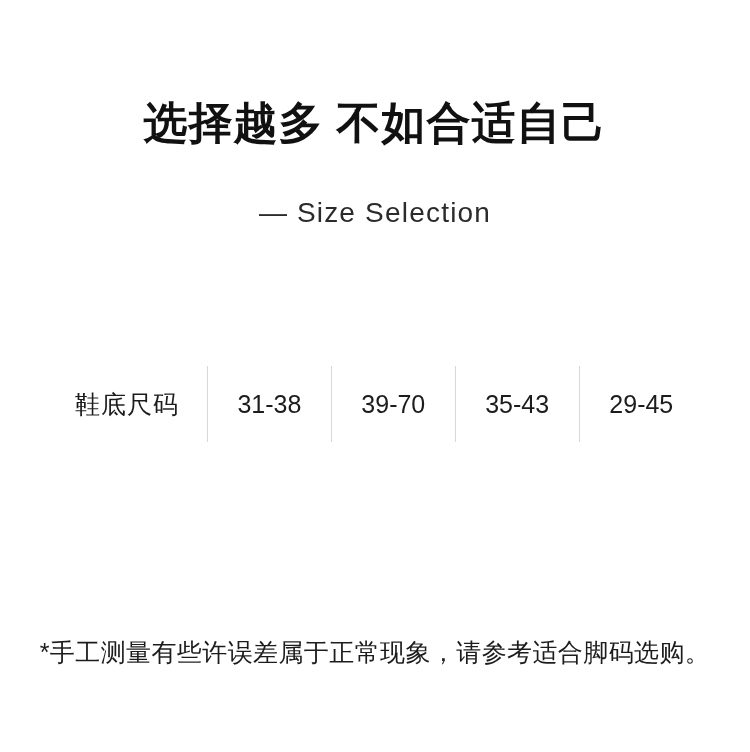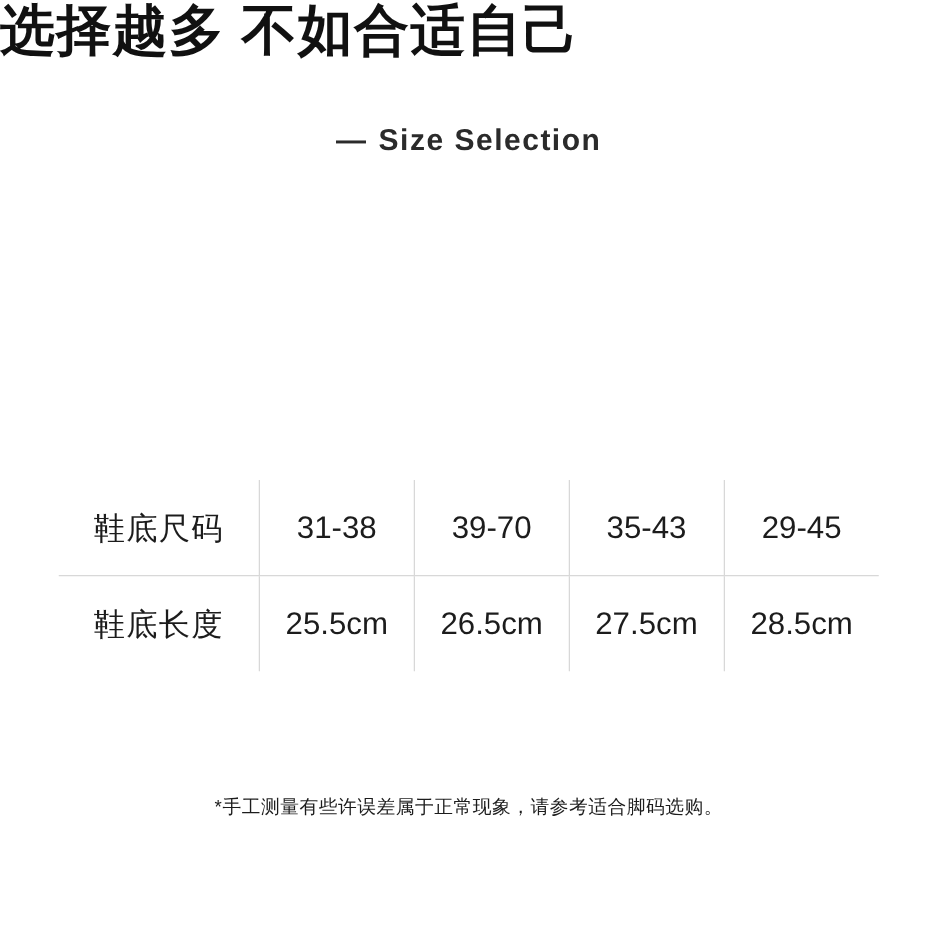--- a/index.html
+++ b/index.html
@@ -14,47 +14,48 @@
     color: #1a1a1a;
     overflow: hidden;
   }
   .page {
     position: relative;
     width: 750px;
     height: 752px;
     box-sizing: border-box;
   }
   .headline {
-    text-align: left;
+    text-align: center;
     font-size: 44px;
     font-weight: bold;
     letter-spacing: 1px;
     color: #111111;
     margin: 0;
+    padding-top: 98px;
     line-height: 1.15;
     white-space: pre;
   }
   .subhead {
     text-align: center;
-    font-size: 24px;
+    font-size: 28px;
     color: #2b2b2b;
     margin: 0;
     padding-top: 48px;
     letter-spacing: 1.2px;
-    font-weight: bold;
+    font-weight: normal;
   }
   .subhead .dash {
     display: inline-block;
     margin-right: 10px;
     letter-spacing: 0;
   }
   .table-wrap {
     position: absolute;
     left: 47px;
-    top: 384px;
+    top: 366px;
     width: 656px;
   }
   table.size-table {
     border-collapse: collapse;
     width: 656px;
     table-layout: fixed;
   }
   table.size-table td {
     border: 1px solid #d8d8d8;
     height: 76px;
@@ -80,21 +81,21 @@
   }
   table.size-table tr:last-child td {
     border-bottom: none;
   }
   .note {
     position: absolute;
     left: 0;
     top: 636px;
     width: 750px;
     text-align: center;
-    font-size: 15px;
+    font-size: 25px;
     color: #1c1c1c;
     letter-spacing: 0.4px;
   }
 </style>
 </head>
 <body>
 
 <div class="page">
 
   <h1 class="headline">选择越多 不如合适自己</h1>
@@ -106,26 +107,19 @@
   <div class="table-wrap">
     <table class="size-table">
       <tbody>
           <tr>
         <td class="rowhead">鞋底尺码</td>
         <td>31-38</td>
         <td>39-70</td>
         <td>35-43</td>
         <td>29-45</td>
       </tr>
-      <tr>
-        <td class="rowhead">鞋底长度</td>
-        <td>25.5cm</td>
-        <td>26.5cm</td>
-        <td>27.5cm</td>
-        <td>28.5cm</td>
-      </tr>
     </tbody>
       </table>
   </div>
 
   <div class="note">*手工测量有些许误差属于正常现象，请参考适合脚码选购。</div>
 
 </div>
 
 </body></html>

